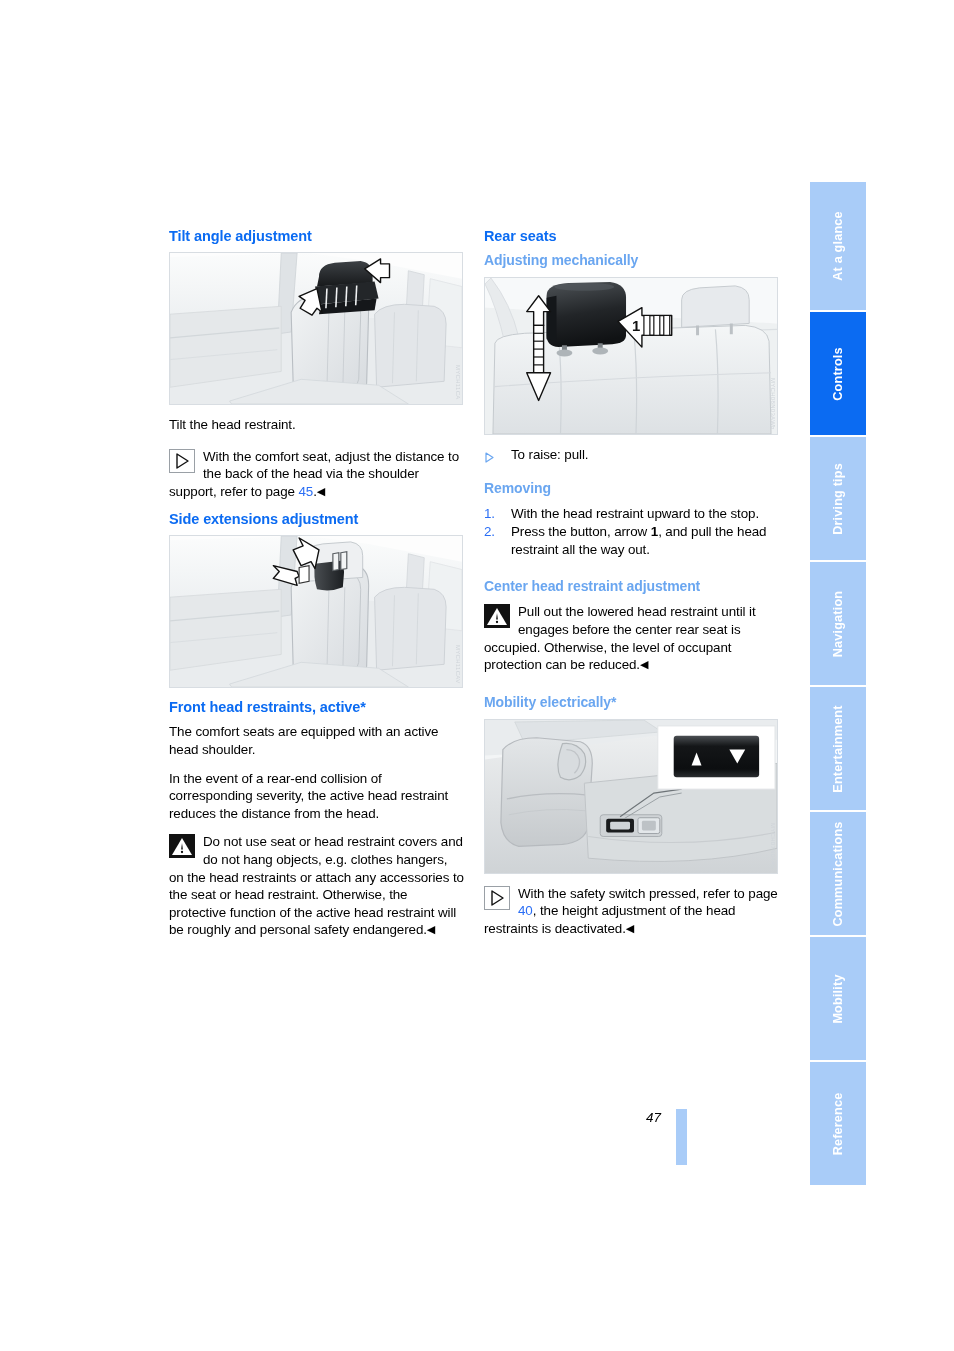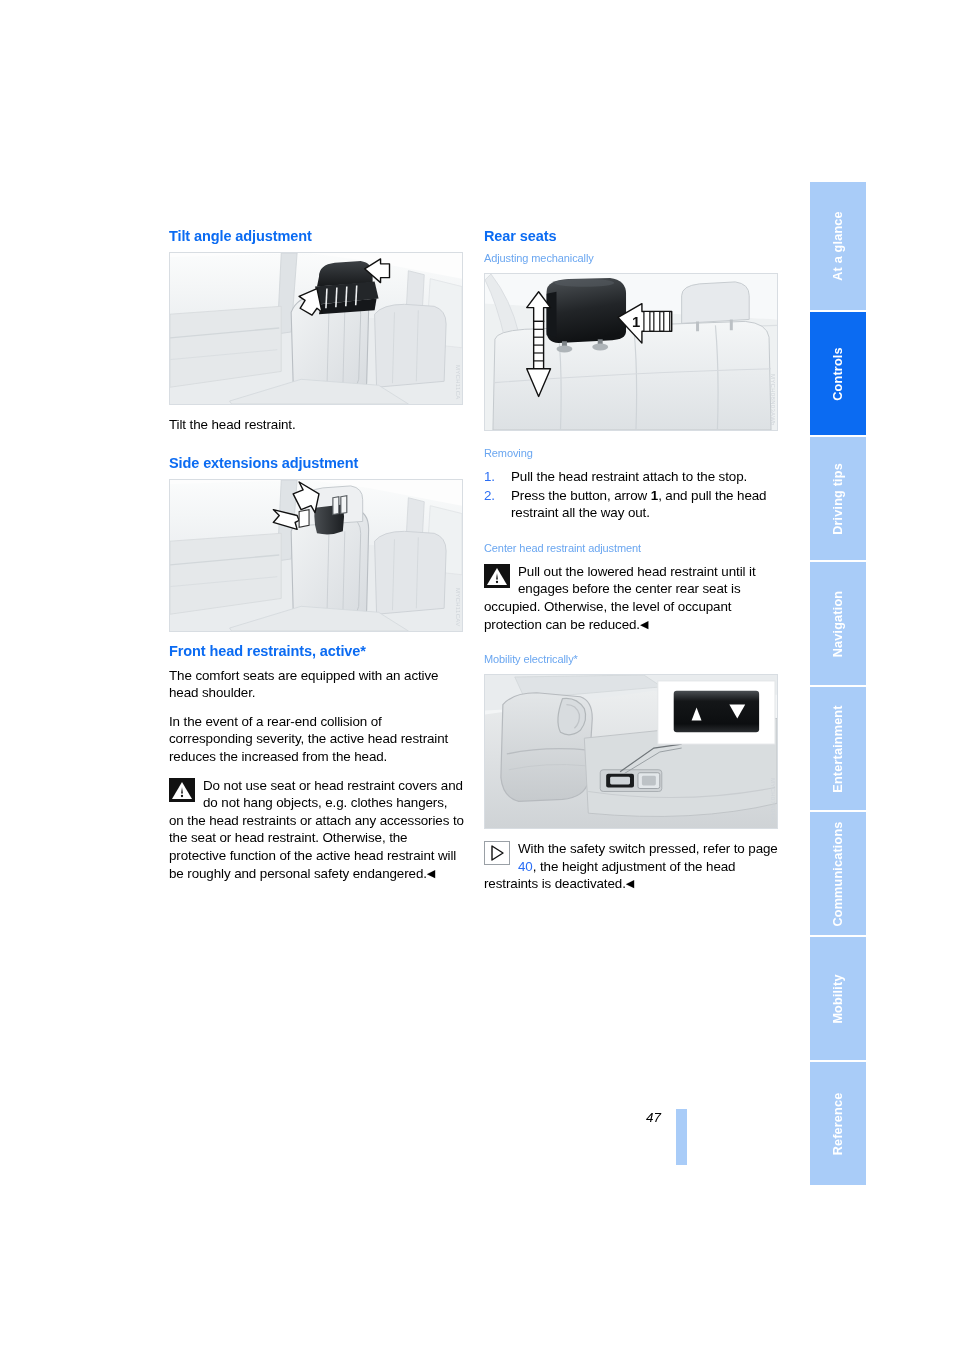--- a/index.html
+++ b/index.html
@@ -33,37 +33,37 @@
 
   
   h2.sec-title {
     font-size: 14.5px;
     font-weight: bold;
     color: #0b6bf2;
     margin: 0 0 8px 0;
     letter-spacing: -0.1px;
   }
   h3.sub-title {
-    font-size: 11px;
-    font-weight: normal;
+    font-size: 14px;
+    font-weight: bold;
     color: #6aa6f0;
     margin: 0 0 9px 0;
     letter-spacing: -0.1px;
   }
   .gap-top { margin-top: 22px; }
 
   
   p.body {
     font-size: 13.4px;
     line-height: 17.6px;
     color: #000;
     margin: 0 0 11px 0;
     letter-spacing: -0.1px;
   }
-  p.tight { margin-bottom: 21px; }
+  p.tight { margin-bottom: 14px; }
   .pgref { color: #2a6ef5; }
   .bold { font-weight: bold; }
   .endmark {
     font-size: 11px;
     vertical-align: 1px;
     letter-spacing: 0;
   }
 
   
   .figure {
@@ -250,20 +250,29 @@
 
         <path d="M196 16 L212 6 L212 11 L221 11 L221 25 L212 25 L212 30 Z" fill="#ffffff" stroke="#111" stroke-width="1.4" stroke-linejoin="round"></path>
 
         <path d="M148 36 L130 44 L136 48 L131 56 L143 63 L148 56 L153 60 Z" fill="#ffffff" stroke="#111" stroke-width="1.4" stroke-linejoin="round"></path>
       </svg>
       <div class="fig-code">MYCH11CA</div>
     </div>
 
     <p class="body tight">Tilt the head restraint.</p>
 
+    <div class="note">
+      <span class="ico">
+        <svg width="26" height="24" viewBox="0 0 26 24">
+          <rect x="0.5" y="0.5" width="25" height="23" fill="#ffffff" stroke="#9aa0a6" stroke-width="1"></rect>
+          <path d="M8 5 L19 12 L8 19 Z" fill="none" stroke="#111" stroke-width="1.4" stroke-linejoin="round"></path>
+        </svg>
+      </span>
+      <span>With the comfort seat, adjust the distance to the back of the head via the shoulder support, refer to page </span><span class="pgref">45</span><span>.</span><span class="endmark">◀</span>
+    </div>
 
     <h2 class="sec-title gap-top">Side extensions adjustment</h2>
 
     <div class="figure" style="height:153px;">
       <svg viewBox="0 0 294 153" preserveAspectRatio="none" aria-hidden="true">
         <defs>
           <linearGradient id="lseat2" x1="0" y1="0" x2="1" y2="1">
             <stop offset="0" stop-color="#f2f4f5"></stop>
               <stop offset="1" stop-color="#d6dade"></stop>
           </linearGradient>
@@ -310,21 +319,21 @@
           <path d="M130 32 L140 30 L140 46 L130 48 Z"></path>
         </g>
       </svg>
       <div class="fig-code">MYCH11CAV</div>
     </div>
 
 
     <h2 class="sec-title gap-top">Front head restraints, active*</h2>
 
     <p class="body">The comfort seats are equipped with an active head shoulder.</p>
-    <p class="body">In the event of a rear-end collision of corresponding severity, the active head restraint reduces the increased from the head.</p>
+    <p class="body">In the event of a rear-end collision of corresponding severity, the active head restraint reduces the distance from the head.</p>
 
     <div class="note">
       <span class="ico">
         <svg width="26" height="24" viewBox="0 0 26 24">
           <rect x="0" y="0" width="26" height="24" fill="#111111"></rect>
           <path d="M13 4 L23 21 L3 21 Z" fill="#ffffff"></path>
           <path d="M13 9 L13.9 15.4 L12.1 15.4 Z" fill="#111111"></path>
           <circle cx="13" cy="18" r="1.15" fill="#111111"></circle>
         </svg>
       </span>
@@ -397,28 +406,36 @@
           <path d="M160 38 L166 38 L166 58 L160 58 Z"></path>
           <path d="M170 38 L176 38 L176 58 L170 58 Z"></path>
           <path d="M180 38 L186 38 L186 58 L180 58 Z"></path>
         </g>
         <text x="148" y="54" font-family="Liberation Sans, sans-serif" font-size="15" font-weight="bold" fill="#111">1</text>
       </svg>
       <div class="fig-code">MYCH08N03AWb</div>
     </div>
 
     <ul class="bullets">
+      <li>
+        <span class="tri">
+          <svg width="9" height="11" viewBox="0 0 9 11">
+            <path d="M1 1 L8 5.5 L1 10 Z" fill="none" stroke="#6aa6f0" stroke-width="1.2" stroke-linejoin="round"></path>
+          </svg>
+        </span>
+        <span>To raise: pull.</span>
+      </li>
     </ul>
 
     <h3 class="sub-title" style="margin-top:16px;">Removing</h3>
 
     <ol class="steps">
       <li>
         <span class="num">1.</span>
-        <span>Pull the head restraint attach to the stop.</span>
+        <span>With the head restraint upward to the stop.</span>
       </li>
       <li>
         <span class="num">2.</span>
         <span>Press the button, arrow </span><span class="bold">1</span><span>, and pull the head restraint all the way out.</span>
       </li>
     </ol>
 
     <h3 class="sub-title" style="margin-top:20px;">Center head restraint adjustment</h3>
 
     <div class="note">

